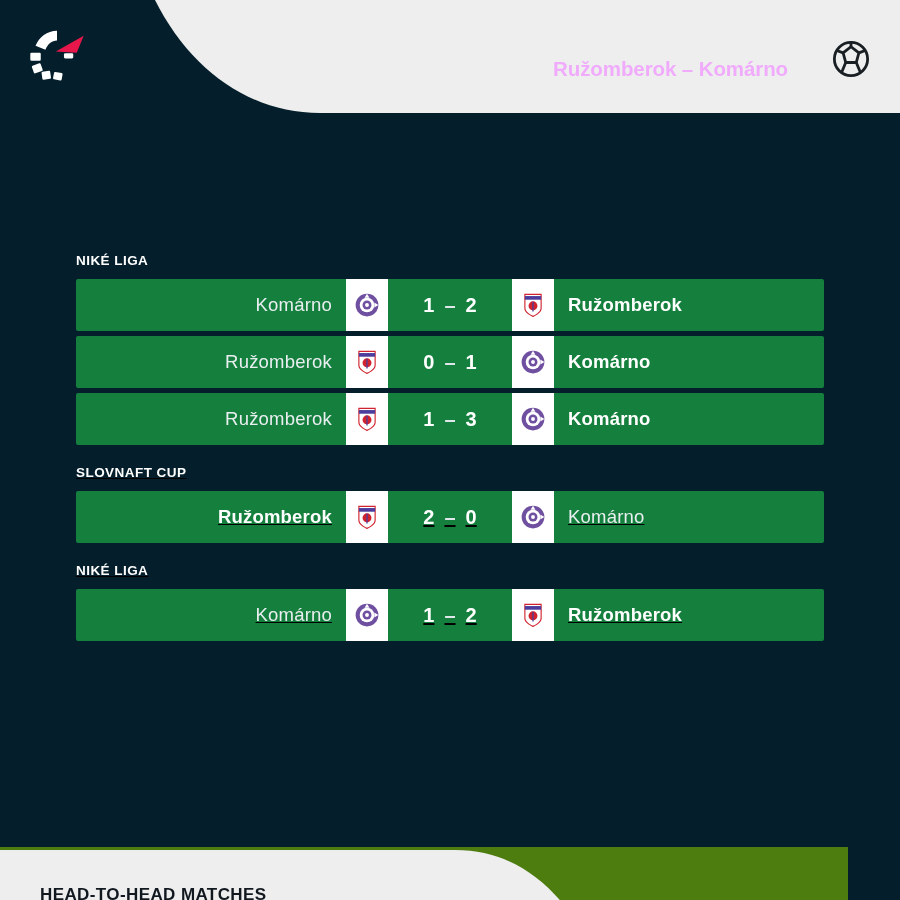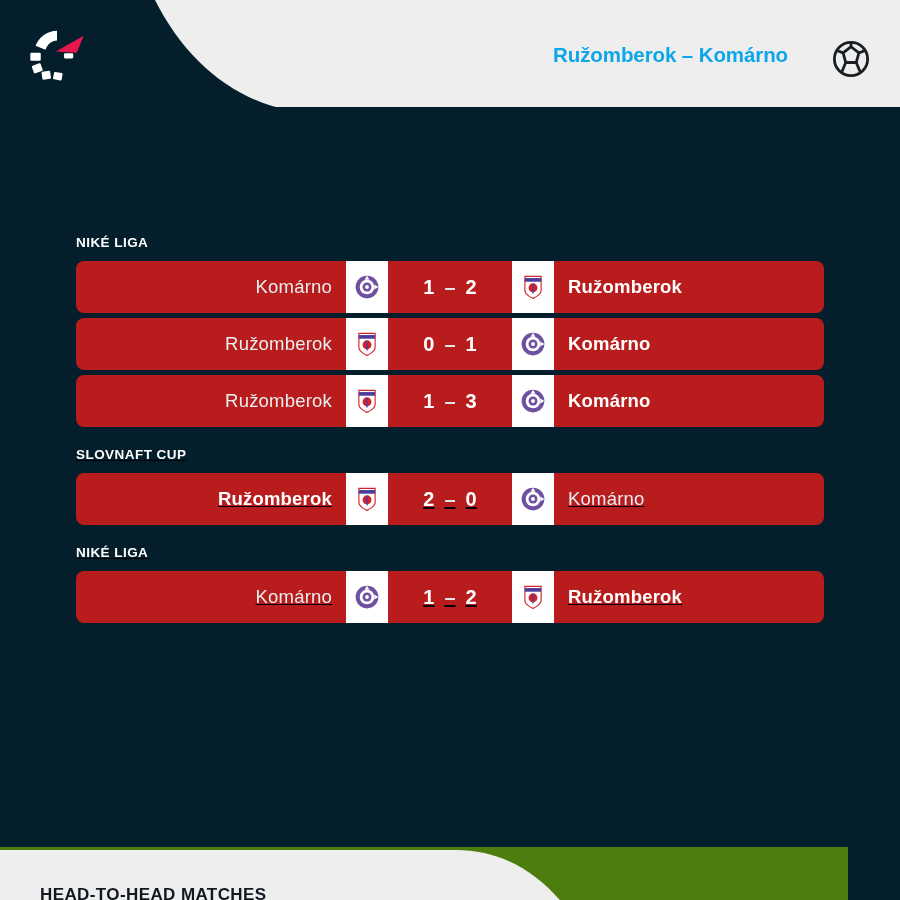--- a/index.html
+++ b/index.html
@@ -40,42 +40,42 @@
   .logo {
     position: absolute;
     left: 28px;
     top: 26px;
     width: 58px;
     height: 58px;
   }
   .header-title {
     position: absolute;
     right: 112px;
-    top: 0;
+    top: 14px;
     height: 110px;
     display: flex;
     align-items: center;
     font-size: 20.5px;
     font-weight: bold;
-    color: #0ea5e9;
+    color: #f0abfc;
     letter-spacing: -0.1px;
     white-space: nowrap;
   }
   .header-ball {
     position: absolute;
     right: 28px;
     top: 38px;
     width: 42px;
     height: 42px;
   }
 
   
   .content {
     position: absolute;
-    top: 107px; left: 0;
+    top: 125px; left: 0;
     width: 900px;
     height: 690px;
     background: #041f2b;
   }
 
   .list {
     position: absolute;
     top: 128px;
     left: 76px;
     width: 748px;
@@ -85,22 +85,22 @@
     font-size: 13.5px;
     font-weight: bold;
     color: #ffffff;
     letter-spacing: 0.45px;
     margin-bottom: 11px;
   }
   .section + .section { margin-top: 20px; text-decoration: underline; }
 
   .match-row {
     height: 52px;
-    background: #b91c1c;
-    border-radius: 8px;
+    background: #15803d;
+    border-radius: 2px;
     display: flex;
     align-items: stretch;
     margin-bottom: 5px;
     overflow: hidden;
   }
   .match-row:last-child { margin-bottom: 0; }
 
   .team {
     flex: 1 1 0;
     display: flex;

